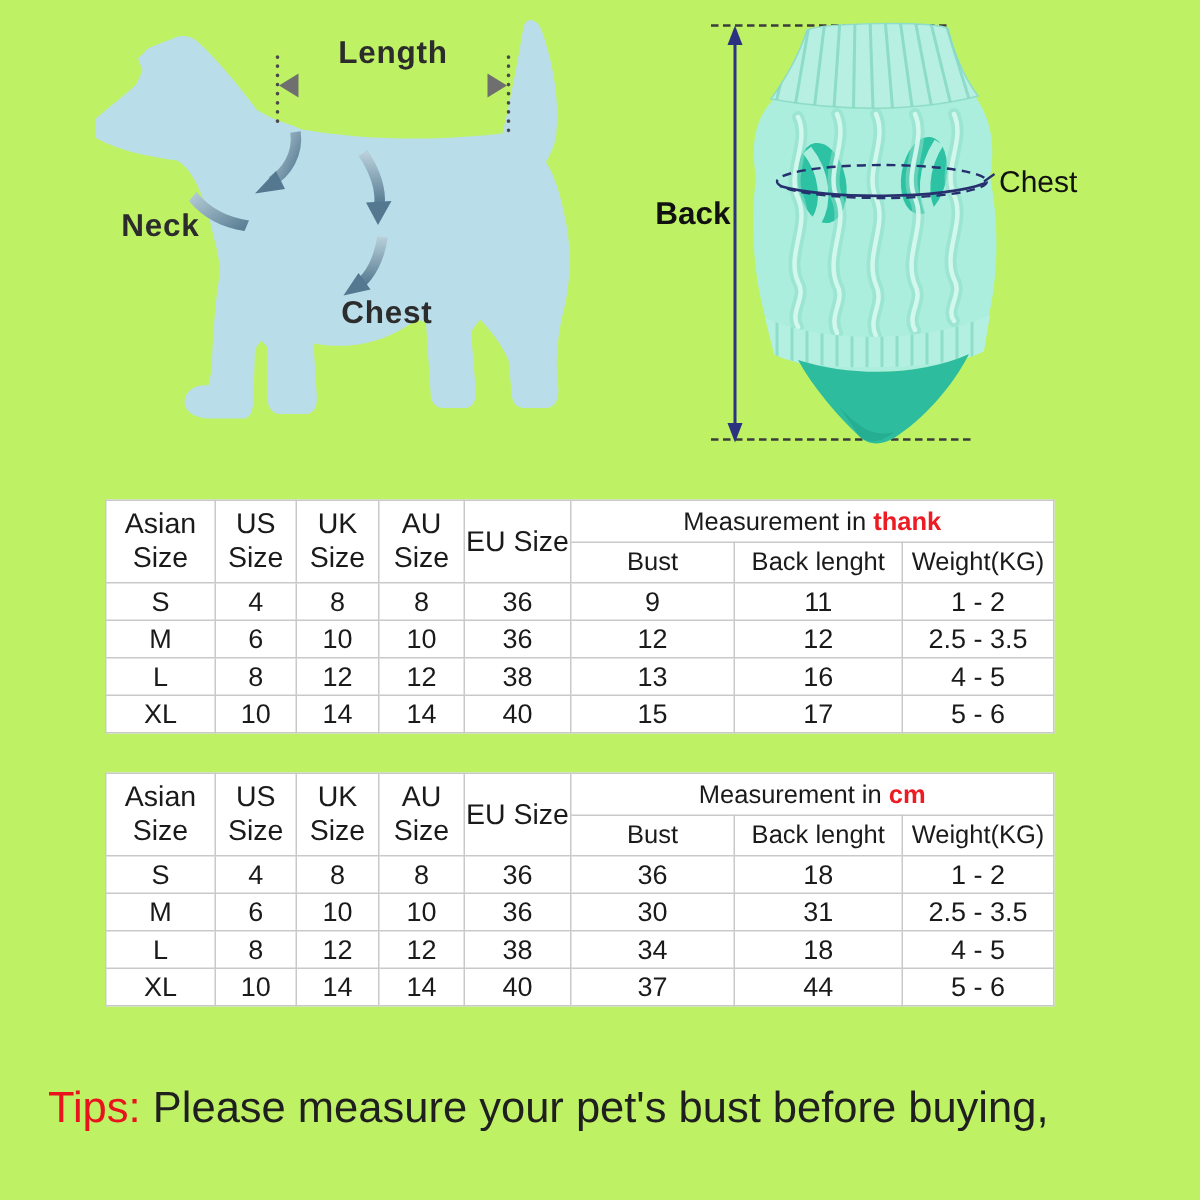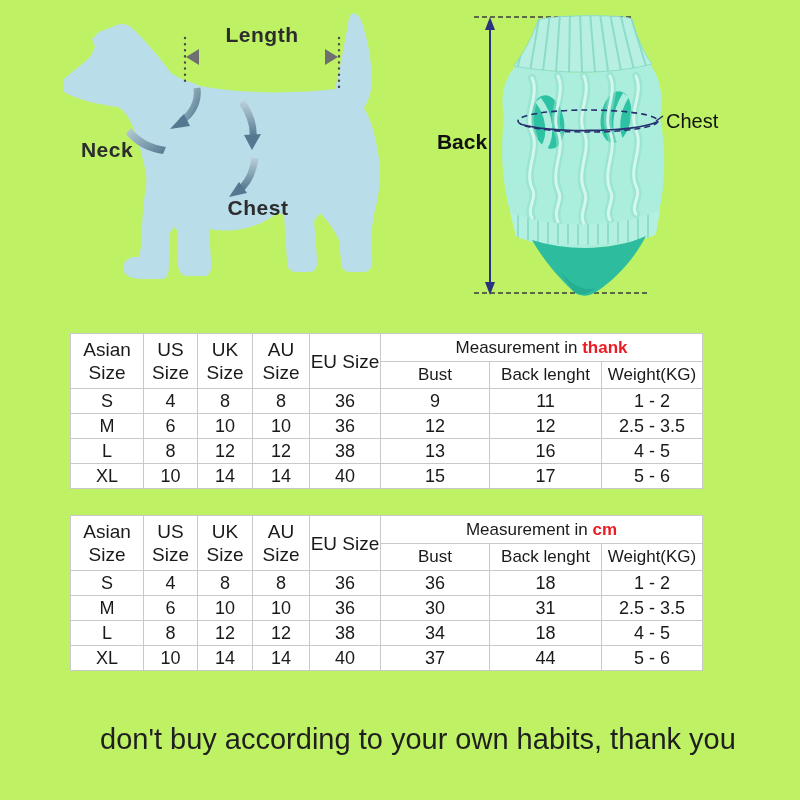--- a/index.html
+++ b/index.html
@@ -327,16 +327,16 @@
         <td>14</td>
         <td>40</td>
         <td>37</td>
         <td>44</td>
         <td>5 - 6</td>
       </tr>
     </tbody>
   </table>
 
   <div id="tips">
-    <div class="l2"><span>don't buy according to your own habits, thank you</span></div>
+    <div><span class="red">Tips:</span> <span>Please measure your pet's bust before buying,</span></div>
   </div>
 
 </div>
 
 </body></html>

